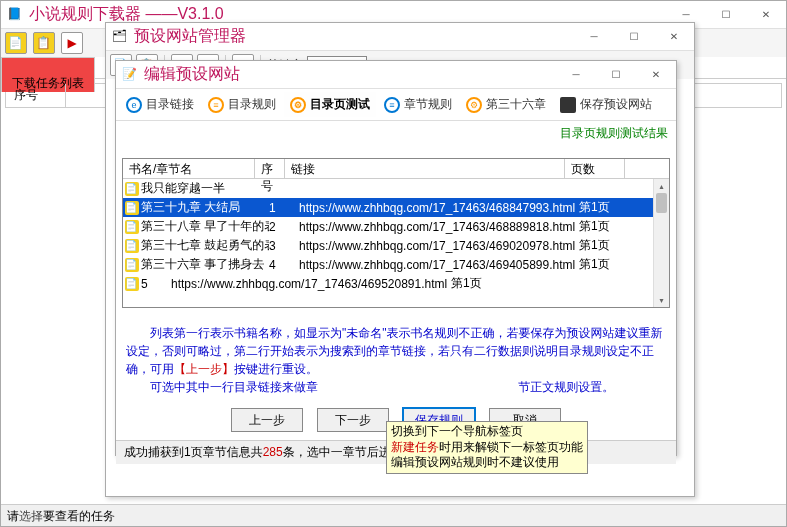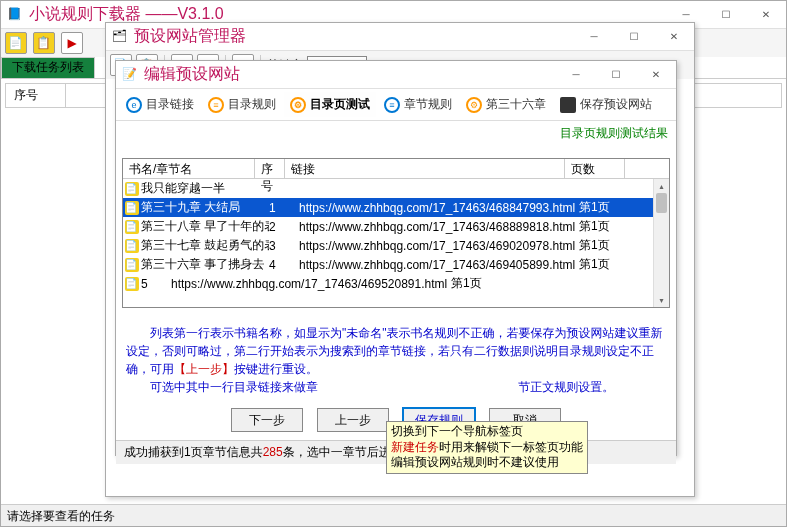--- a/index.html
+++ b/index.html
@@ -11,26 +11,26 @@
 .titlebar .title { flex: 1; font-size: 16px; color: #be185d; overflow: hidden; white-space: nowrap; }
 .winbtns { display: flex; }
 .winbtn { width: 40px; height: 28px; display: flex; align-items: center; justify-content: center; color: #555; font-size: 10px; }
 
 #main-window { left: 0; top: 0; width: 787px; height: 527px; }
 #main-window .toolbar { height: 28px; background: #f5f5f5; display: flex; align-items: center; padding-left: 4px; gap: 6px; }
 .tbicon { width: 22px; height: 22px; border: 1px solid #999; border-radius: 2px; display: flex; align-items: center; justify-content: center; background: #fff; }
 .tbicon.yellow { background: #f5d020; }
 .tbicon.red { color: #c00; }
 .tabbar { height: 22px; border-bottom: 1px solid #ccc; display: flex; }
-.tab { padding: 1px 10px; border: 1px solid #ccc; border-bottom: none; background: #15803d; font-size: 12px; margin-right: 5px; }
+.tab { padding: 17px 10px; border: 1px solid #ccc; border-bottom: none; background: #ef4444; font-size: 12px; margin-right: 5px; }
 .tab-content { padding: 4px; }
 .col-header { display: flex; background: #fff; border: 1px solid #ccc; }
 .col-header .col { padding: 3px 8px; border-right: 1px solid #ccc; font-size: 12px; }
 .statusbar { position: absolute; bottom: 0; left: 0; right: 0; height: 22px; background: #f0f0f0; border-top: 1px solid #ccc; padding: 3px 6px; font-size: 12px; }
-.statusbar .blue { color: #000000; }
+.statusbar .blue { color: #404040; }
 
 #manager-window { left: 105; top: 22px; width: 590px; height: 475px; left: 105px; }
 #manager-window .mgr-toolbar { height: 28px; background: #f5f5f5; display: flex; align-items: center; padding: 0 4px; gap: 4px; overflow: hidden; }
 .mgr-toolbar .sep { width: 1px; height: 20px; background: #ccc; margin: 0 2px; }
 .mgr-toolbar .kwlabel { font-size: 12px; color: #333; }
 
 #editor-window { left: 115px; top: 60px; width: 562px; height: 396px; }
 #editor-window .ed-tabs { height: 32px; display: flex; align-items: center; border-bottom: 1px solid #ddd; padding: 0 4px; gap: 2px; background: #fff; }
 .ed-tab { display: flex; align-items: center; gap: 4px; padding: 4px 6px; font-size: 12px; cursor: pointer; color: #333; }
 .ed-tab.active { color: #000; font-weight: bold; background: #fefefe; }
@@ -228,22 +228,22 @@
     <p class="indent"><span>可选中其中一行目录链接来做章</span><span style="visibility:hidden">______________________________</span><span>节正文规则设置。</span></p>
   </div>
 
   <div class="tooltip">
     <div class="tline1">切换到下一个导航标签页</div>
     <div><span class="tred">新建任务</span><span>时用来解锁下一标签页功能</span></div>
     <div>编辑预设网站规则时不建议使用</div>
   </div>
 
   <div class="btnrow">
+    <button class="btn">上一步</button>
     <button class="btn">下一步</button>
-    <button class="btn">上一步</button>
     <button class="btn save-focus">保存规则</button>
     <button class="btn">取消</button>
   </div>
 
   <div class="ed-status">
     <span>成功捕获到1页章节信息共</span><span class="red">285</span><span>条，选中一章节后进入章节规则设定页。</span>
   </div>
 </div>
 
 </body></html>

